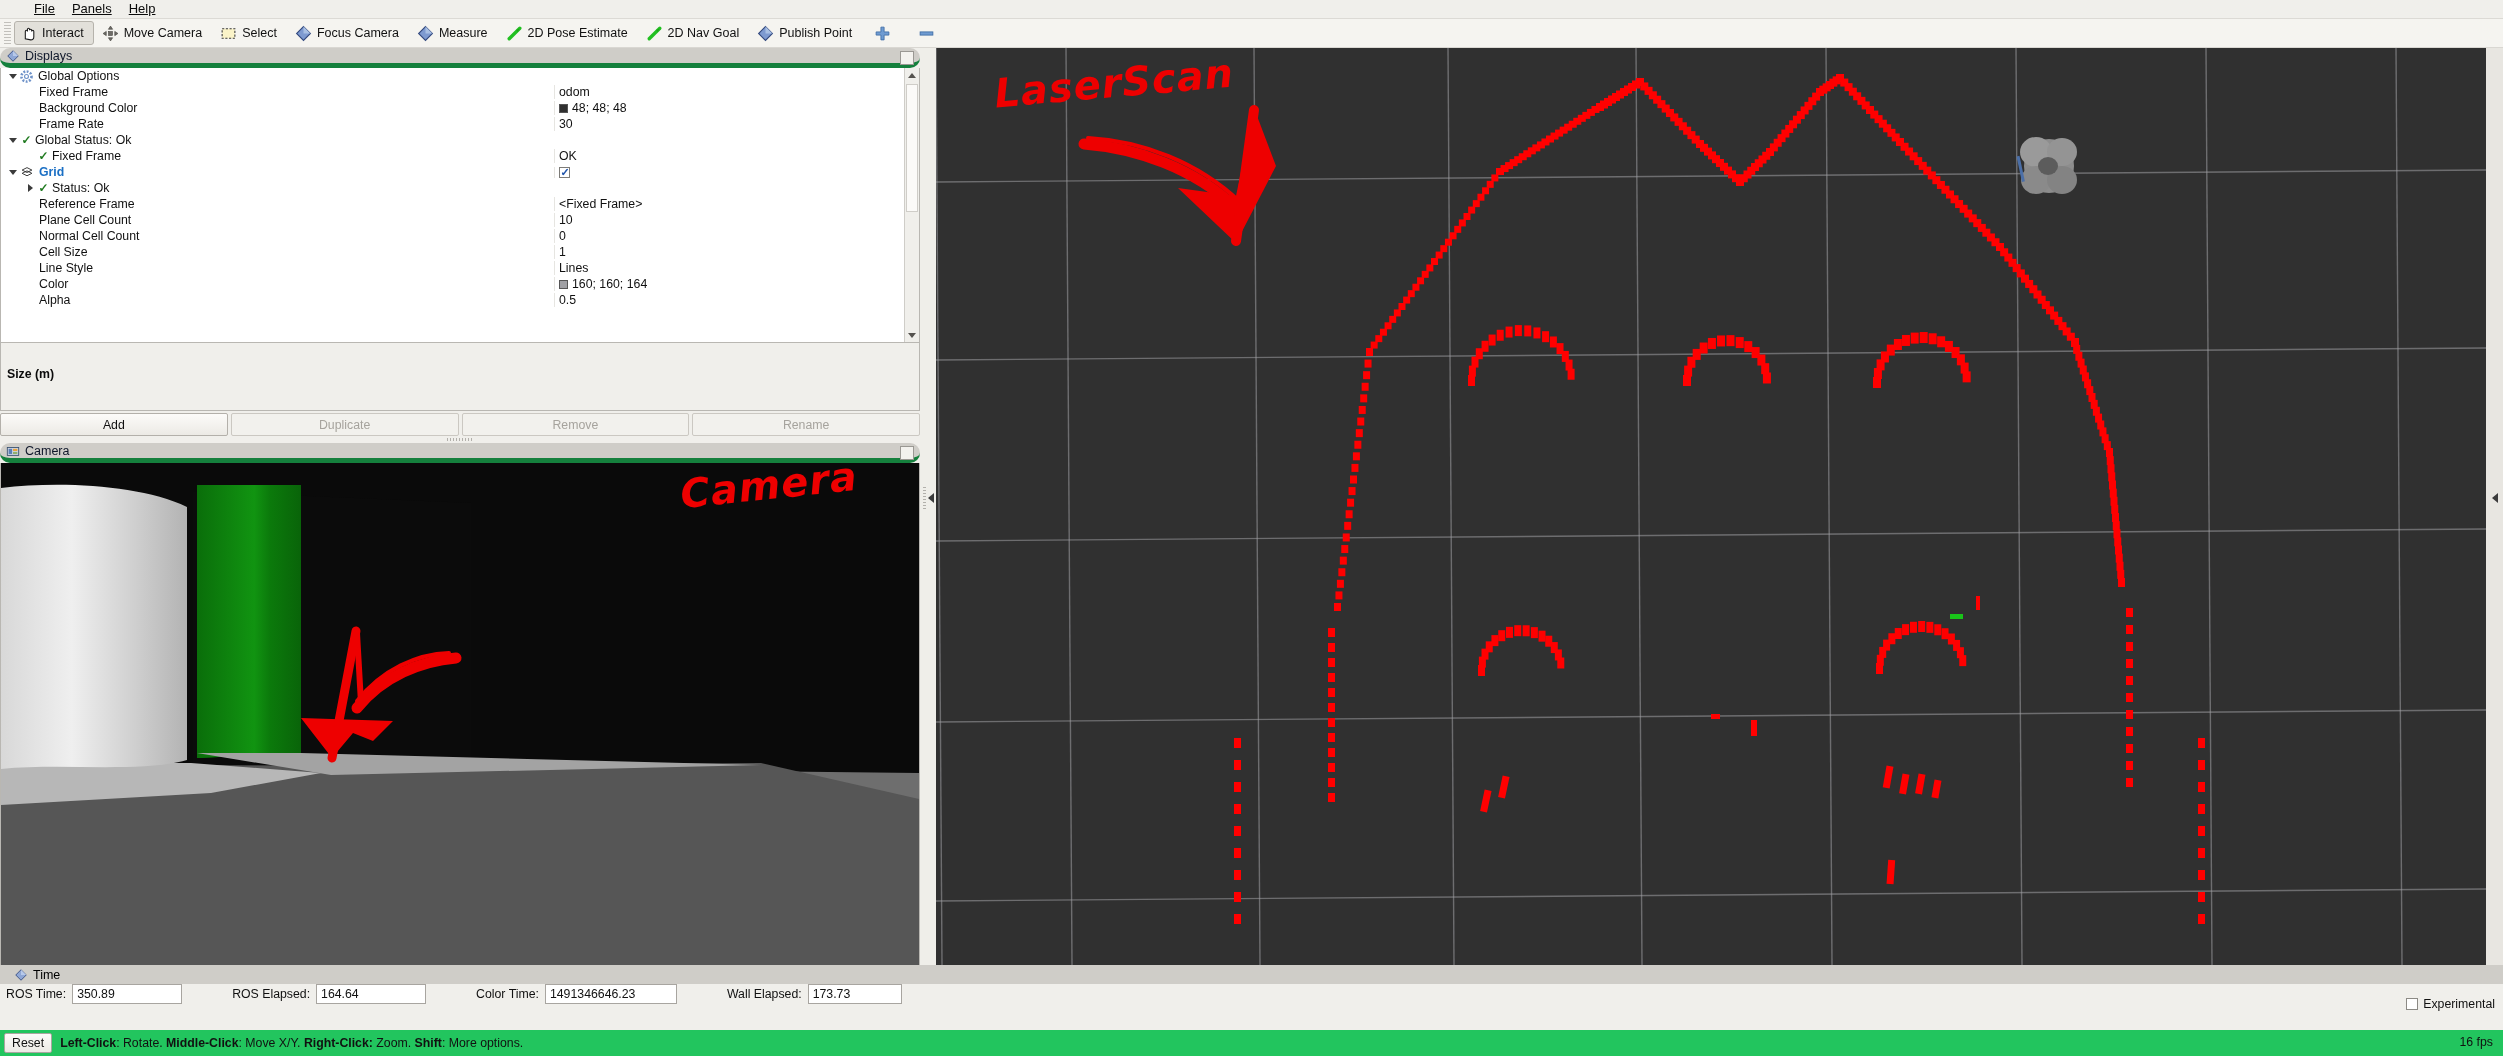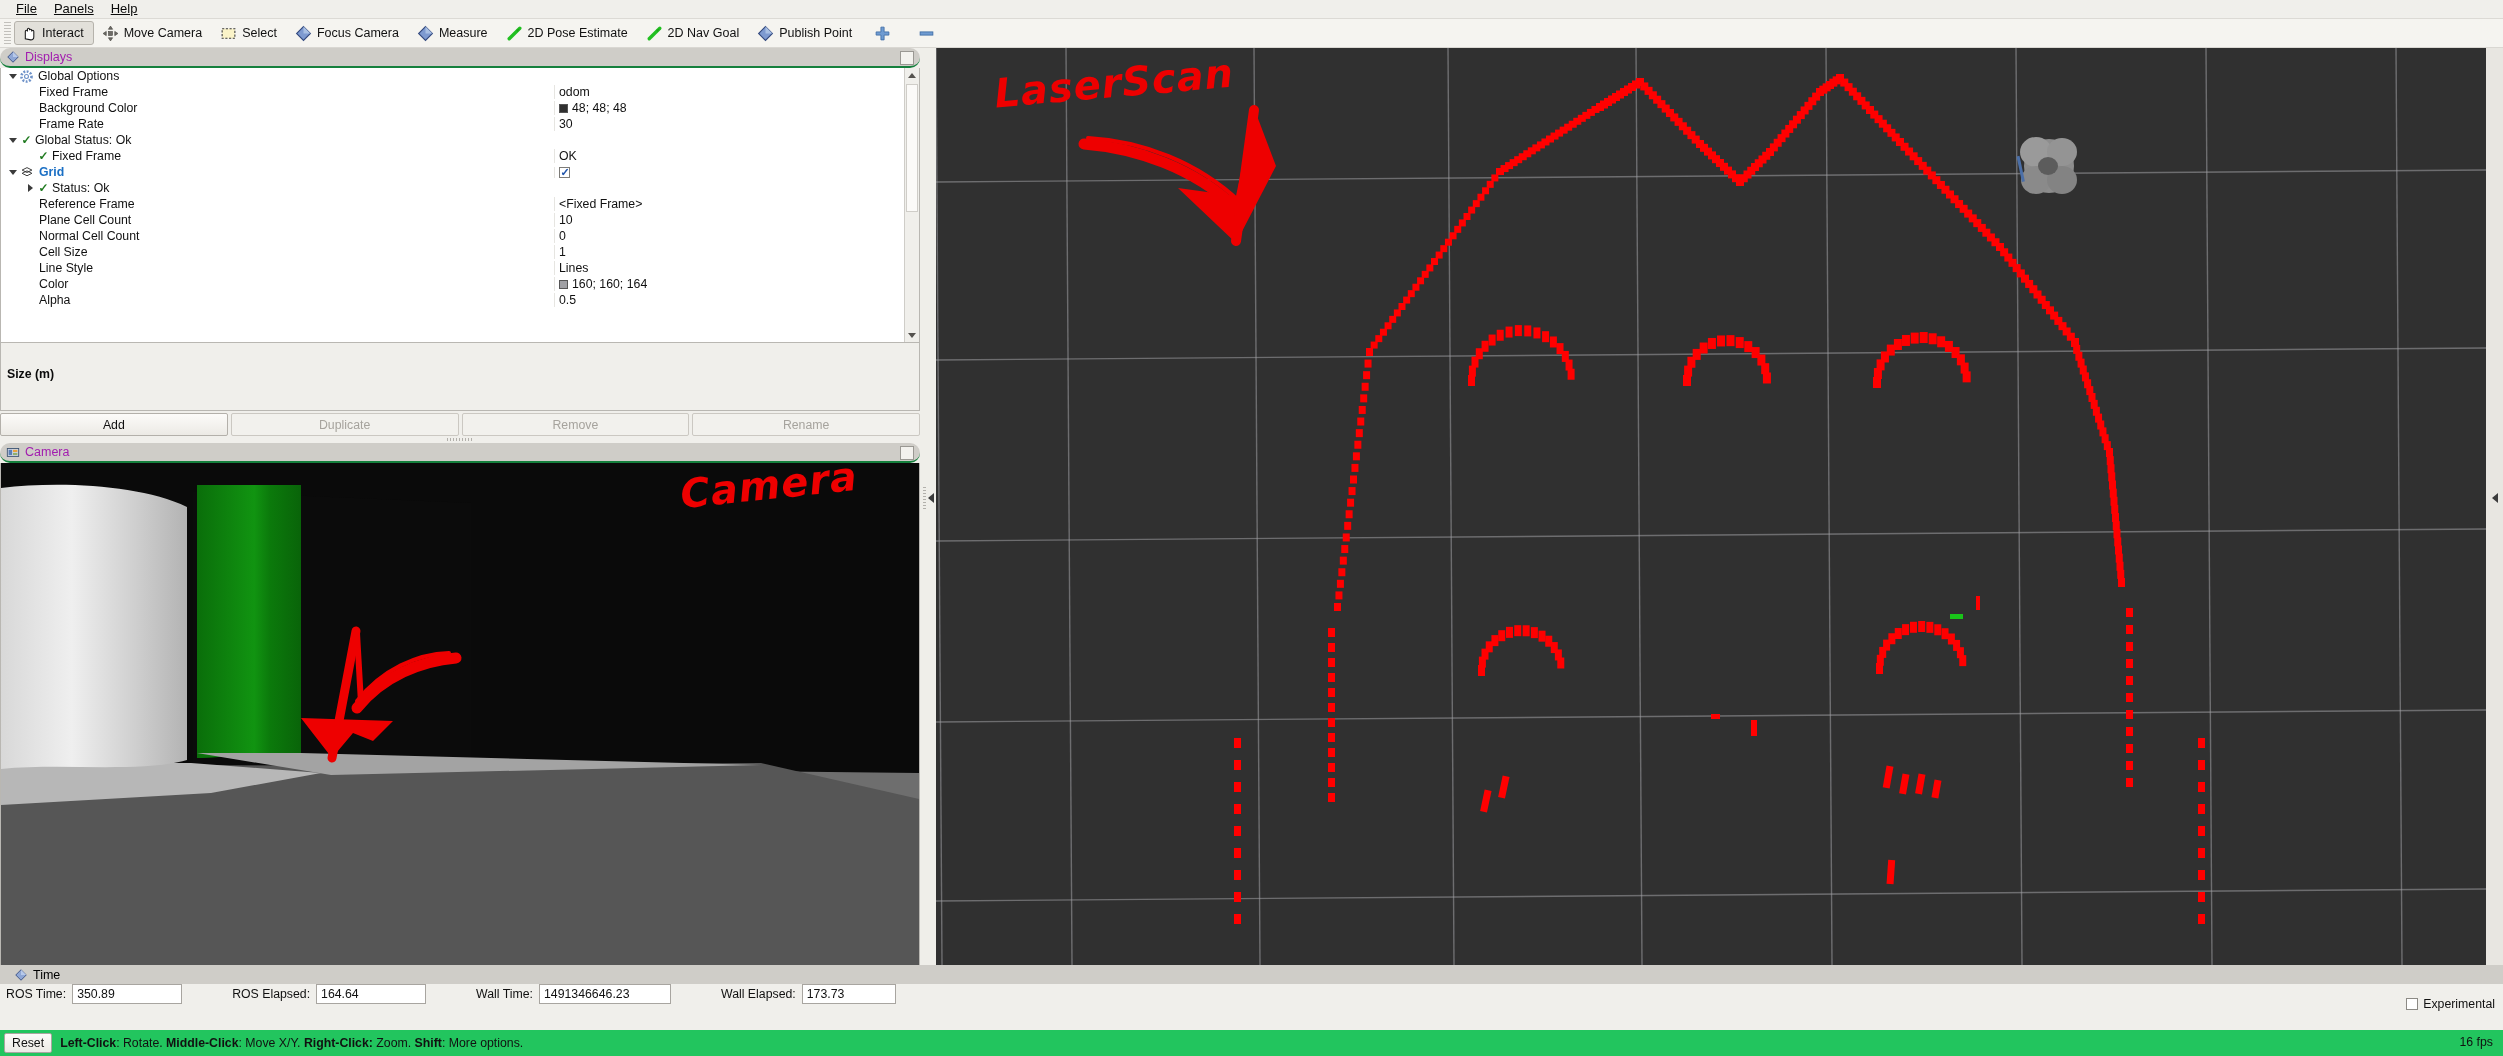--- a/index.html
+++ b/index.html
@@ -15,21 +15,21 @@
     width: 2503px; height: 1056px;
     background: #f0efeb;
   }
 
   
   .menubar {
     position: absolute; left: 0; top: 0;
     width: 2503px; height: 19px;
     background: #f0efeb;
     display: flex; align-items: center;
-    padding-left: 8px;
+    padding-left: 26px;
     border-bottom: 1px solid #dcdad5;
   }
   .menu-item {
     font-size: 13px; color: #0b0b0b;
     padding: 1px 9px 1px 8px;
     cursor: default;
     line-height: 16px;
   }
   .menu-item .acc { text-decoration: underline; }
 
@@ -71,22 +71,22 @@
   .left-col {
     position: absolute; left: 0; top: 48px;
     width: 920px; height: 917px;
   }
 
   
   .dock-title {
     height: 20px; background: #cfcdc8;
     display: flex; align-items: center;
     padding-left: 6px;
-    font-size: 12.5px; color: #a21caf;
-    border-bottom: 2px solid #15803d;
+    font-size: 12.5px; color: #0f172a;
+    border-bottom: 5px solid #15803d;
     border-radius: 10px;
   }
   .dock-title .d-ico { width: 14px; height: 14px; margin-right: 5px; }
   .dock-title .float-box {
     position: absolute; right: 6px; top: 3px;
     width: 14px; height: 14px;
     background: #f3f2ee; border: 1px solid #9a9893;
   }
   .dock-title-wrap { position: relative; }
 
@@ -1157,21 +1157,21 @@
     <div class="time-body">
       <div class="tfield">
         <span class="lab">ROS Time:</span>
         <input style="width: 110px;" value="350.89">
       </div>
       <div class="tfield">
         <span class="lab">ROS Elapsed:</span>
         <input style="width: 110px;" value="164.64">
       </div>
       <div class="tfield">
-        <span class="lab">Wall Time:</span>
+        <span class="lab">Color Time:</span>
         <input style="width: 132px;" value="1491346646.23">
       </div>
       <div class="tfield">
         <span class="lab">Wall Elapsed:</span>
         <input style="width: 94px;" value="173.73">
       </div>
       <div class="exp-box">
         <div class="cb"></div>
         <span>Experimental</span>
       </div>

